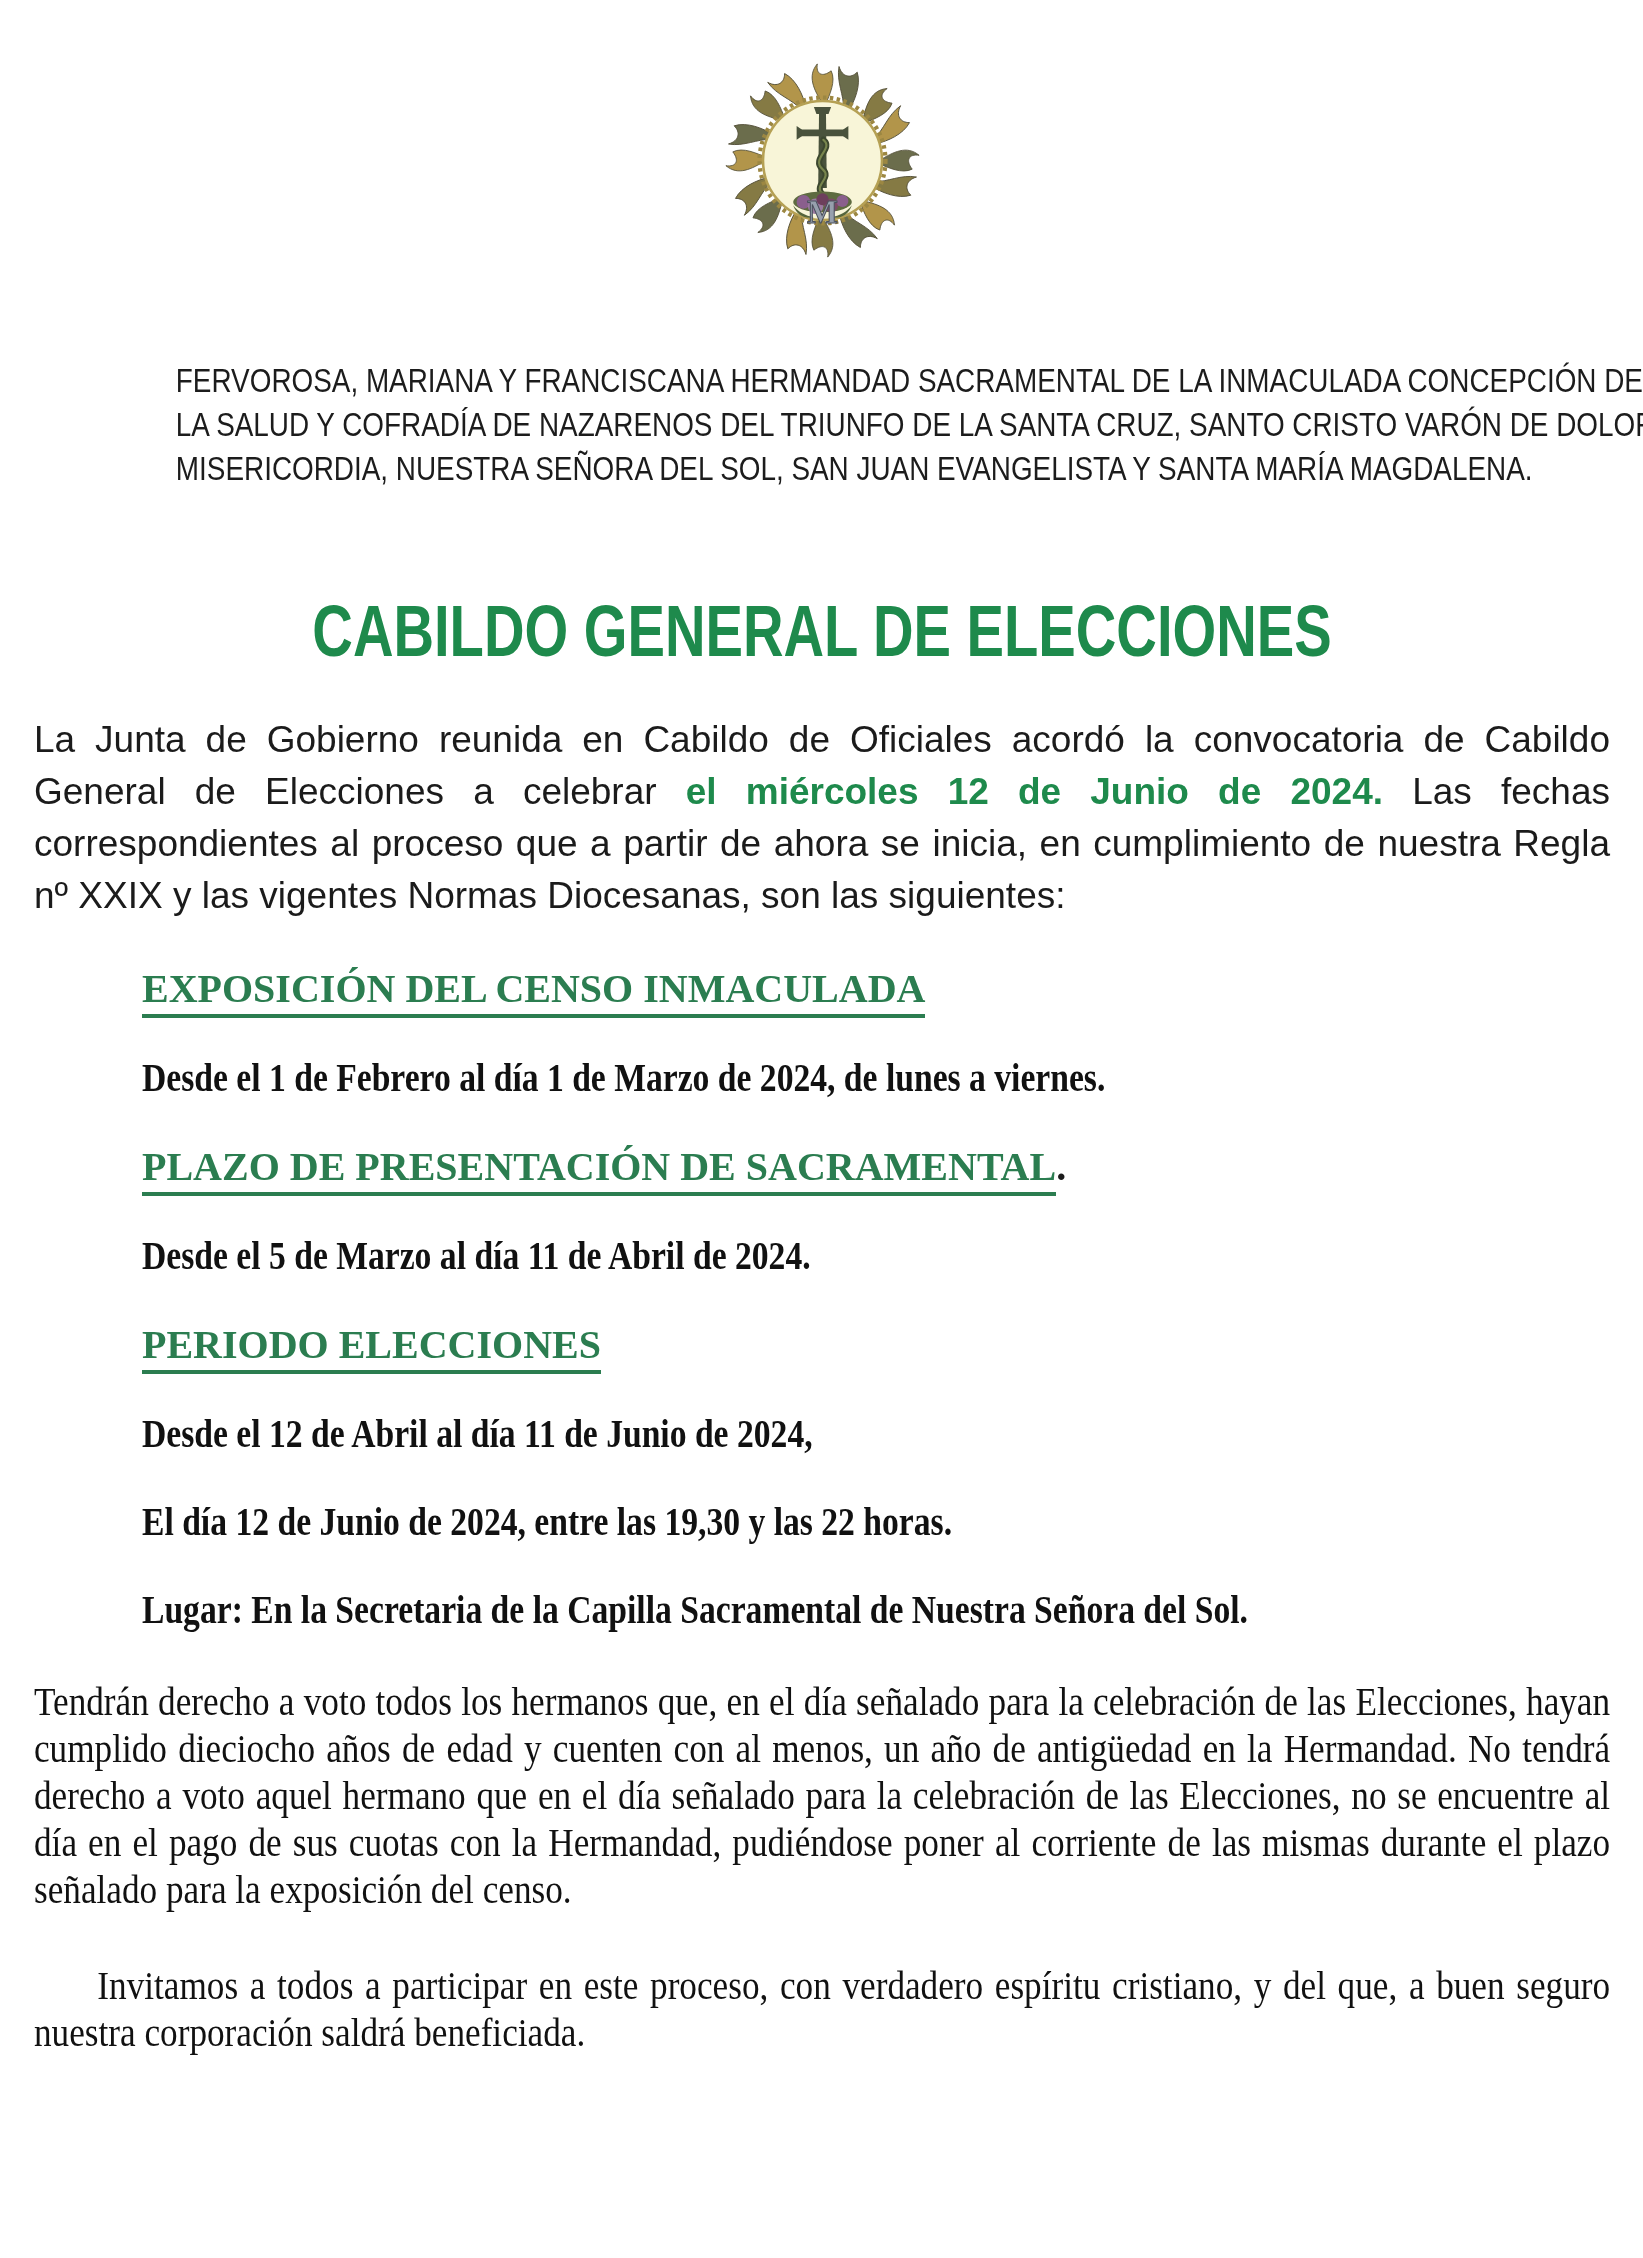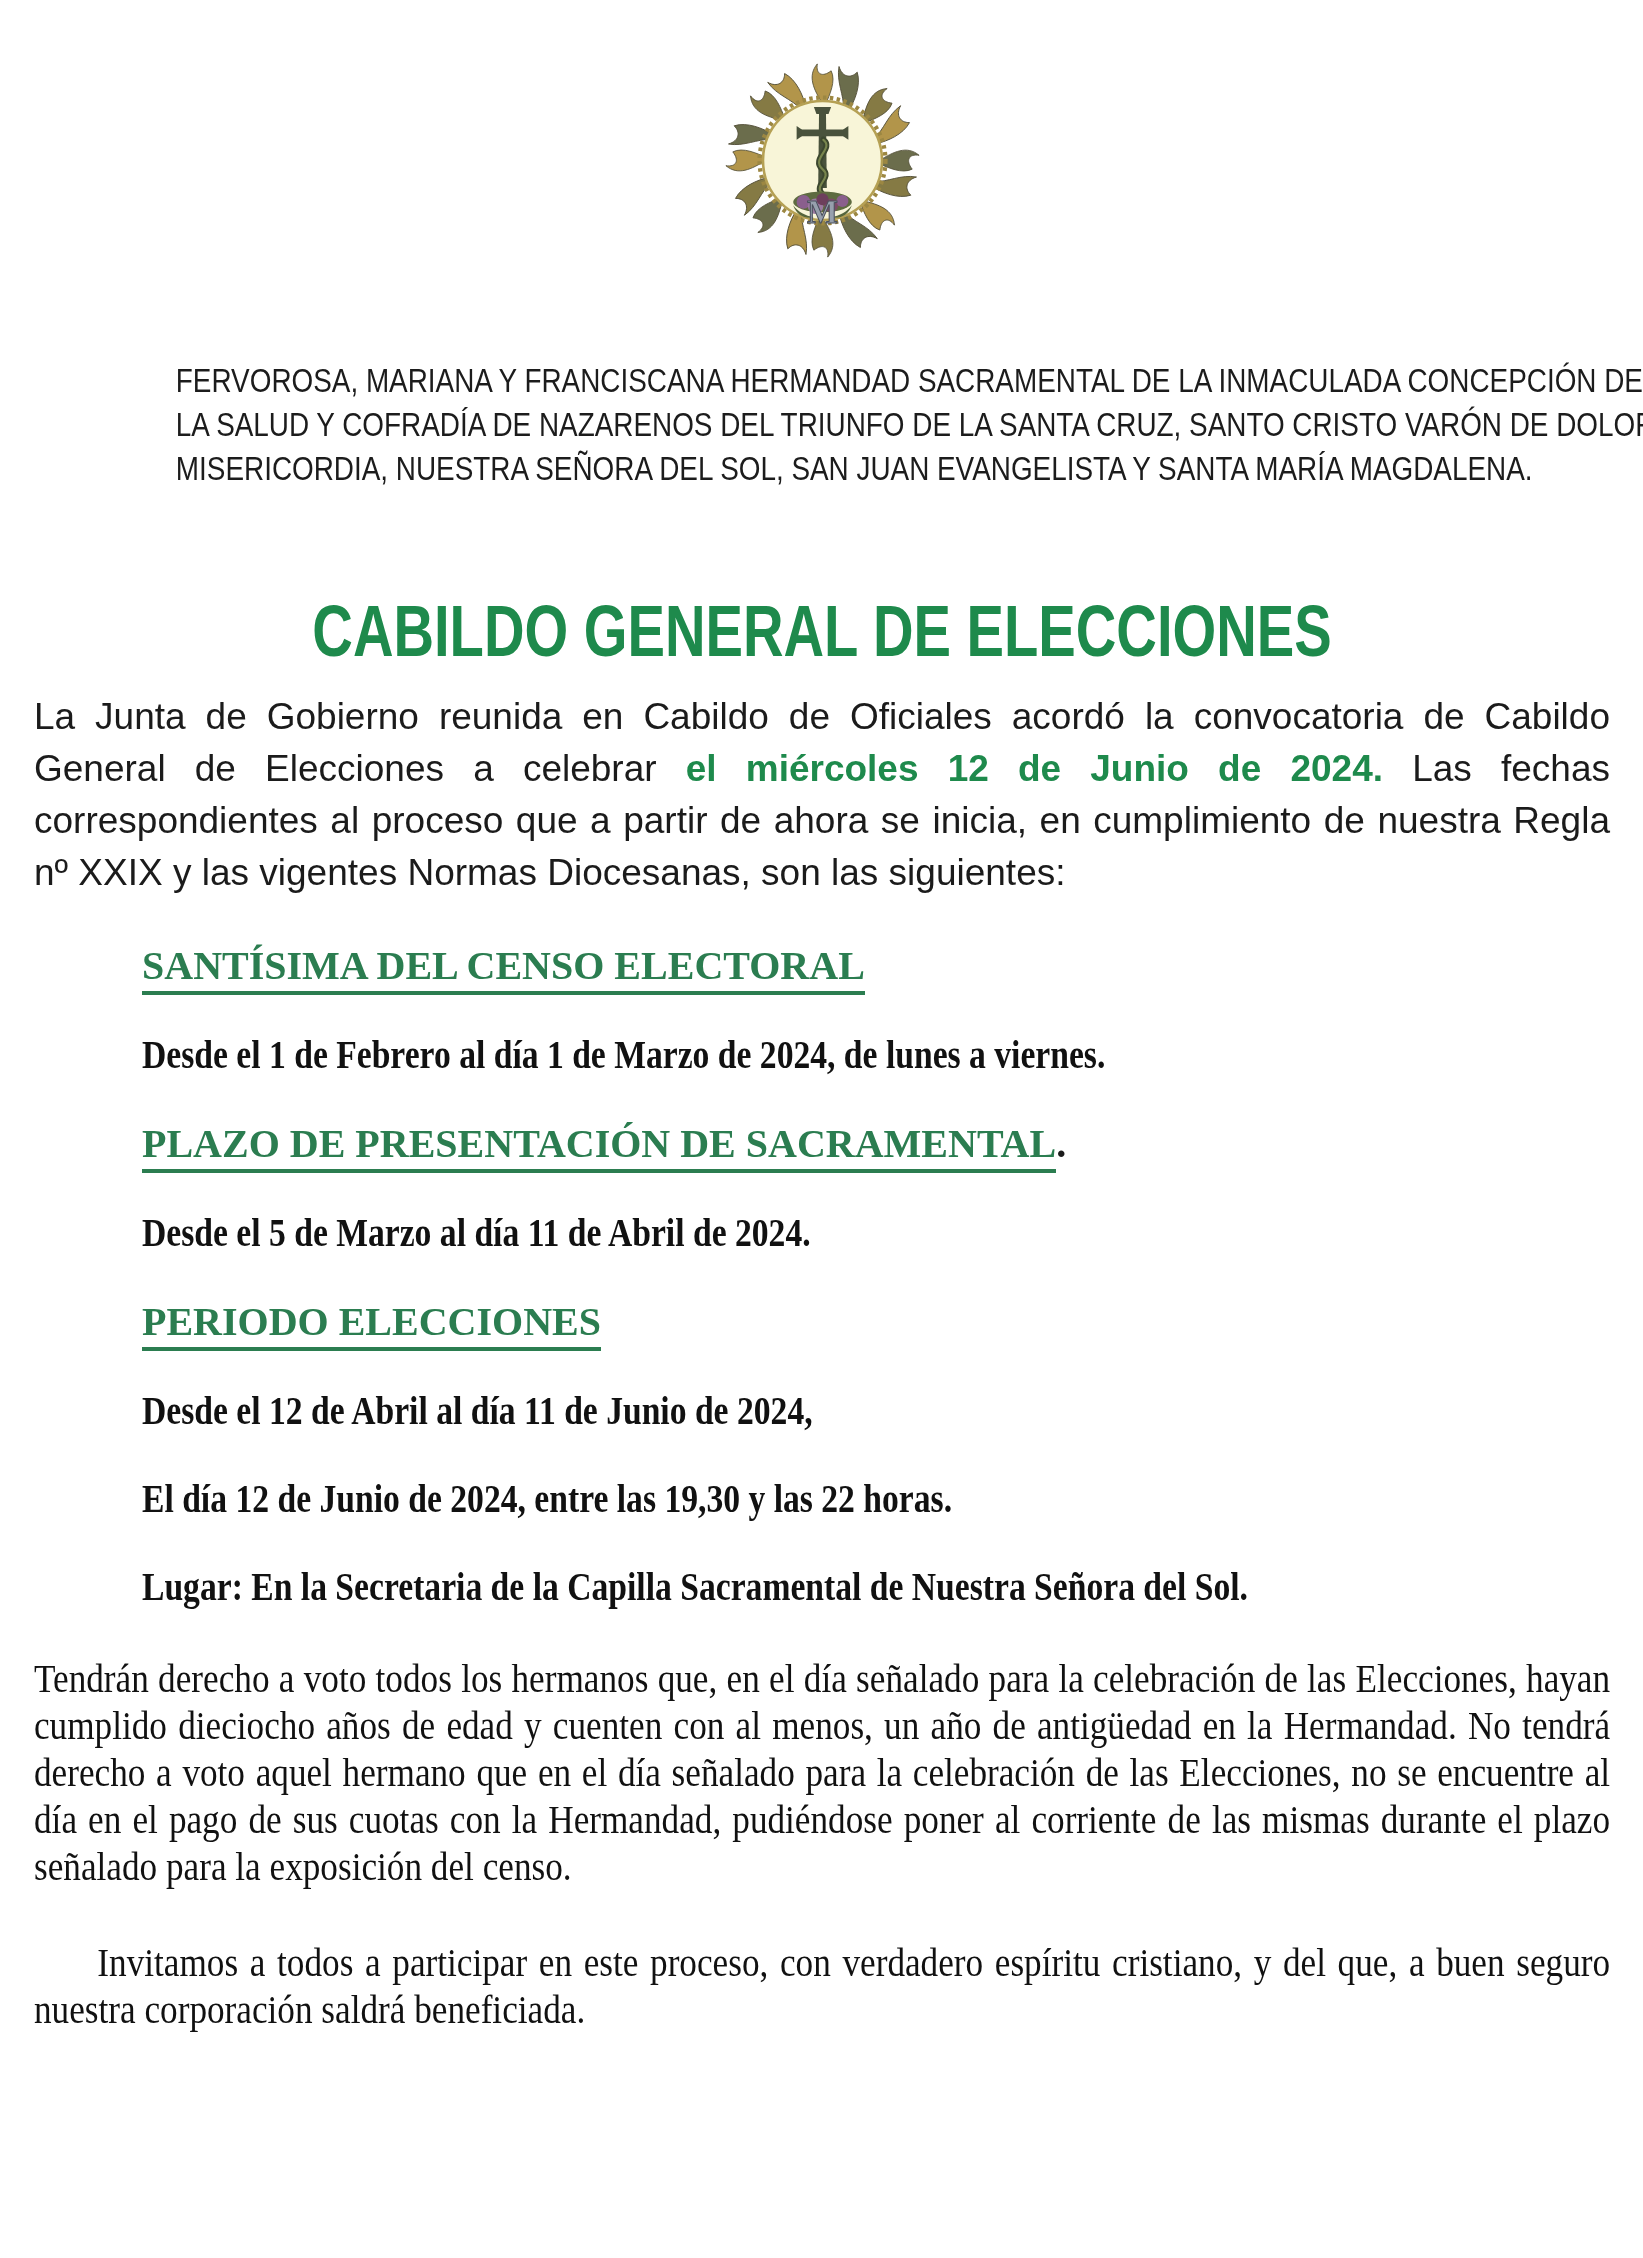--- a/index.html
+++ b/index.html
@@ -48,21 +48,21 @@
     line-height: 84px;
     font-weight: bold;
     color: #1e8a4c;
     white-space: nowrap;
     transform: scaleX(0.78);
     transform-origin: 50% 50%;
   }
 
   
   .intro {
-    margin: 18px 0 0 0;
+    margin: 41px 0 0 0;
     font-size: 37px;
     line-height: 52px;
     text-align: justify;
   }
   .intro .green-bold {
     color: #1e8a4c;
     font-weight: bold;
   }
 
   
@@ -169,21 +169,21 @@
   <div class="org-header">
     <div class="org-line">FERVOROSA, MARIANA Y FRANCISCANA HERMANDAD SACRAMENTAL DE LA INMACULADA CONCEPCIÓN DE MARÍA SANTÍSIMA DE</div>
     <div class="org-line">LA SALUD Y COFRADÍA DE NAZARENOS DEL TRIUNFO DE LA SANTA CRUZ, SANTO CRISTO VARÓN DE DOLORES DE LA DIVINA</div>
     <div class="org-line">MISERICORDIA, NUESTRA SEÑORA DEL SOL, SAN JUAN EVANGELISTA Y SANTA MARÍA MAGDALENA.</div>
   </div>
 
   <h1 class="doc-title">CABILDO GENERAL DE ELECCIONES</h1>
 
   <p class="intro"><span>La Junta de Gobierno reunida en Cabildo de Oficiales acordó la convocatoria de Cabildo General de Elecciones a celebrar </span><span class="green-bold">el miércoles 12 de Junio de 2024.</span><span> Las fechas correspondientes al proceso que a partir de ahora se inicia, en cumplimiento de nuestra Regla nº XXIX y las vigentes Normas Diocesanas, son las siguientes:</span></p>
 
-  <div class="sec-heading"><span class="sec-heading-text">SANTÍSIMA DEL CENSO ELECTORAL</span><span class="sec-heading-suffix"></span></div>
+  <div class="sec-heading"><span class="sec-heading-text">EXPOSICIÓN DEL CENSO INMACULADA</span><span class="sec-heading-suffix"></span></div>
   <div class="sec-date">Desde el 1 de Febrero al día 1 de Marzo de 2024, de lunes a viernes.</div>
 
   <div class="sec-heading"><span class="sec-heading-text">PLAZO DE PRESENTACIÓN DE SACRAMENTAL</span><span class="sec-heading-suffix">.</span></div>
   <div class="sec-date">Desde el 5 de Marzo al día 11 de Abril de 2024.</div>
 
   <div class="sec-heading"><span class="sec-heading-text">PERIODO ELECCIONES</span><span class="sec-heading-suffix"></span></div>
   <div class="sec-date">Desde el 12 de Abril al día 11 de Junio de 2024,</div>
 
   <div class="sec-date">El día 12 de Junio de 2024, entre las 19,30 y las 22 horas.</div>
   <div class="sec-date">Lugar: En la Secretaria de la Capilla Sacramental de Nuestra Señora del Sol.</div>

